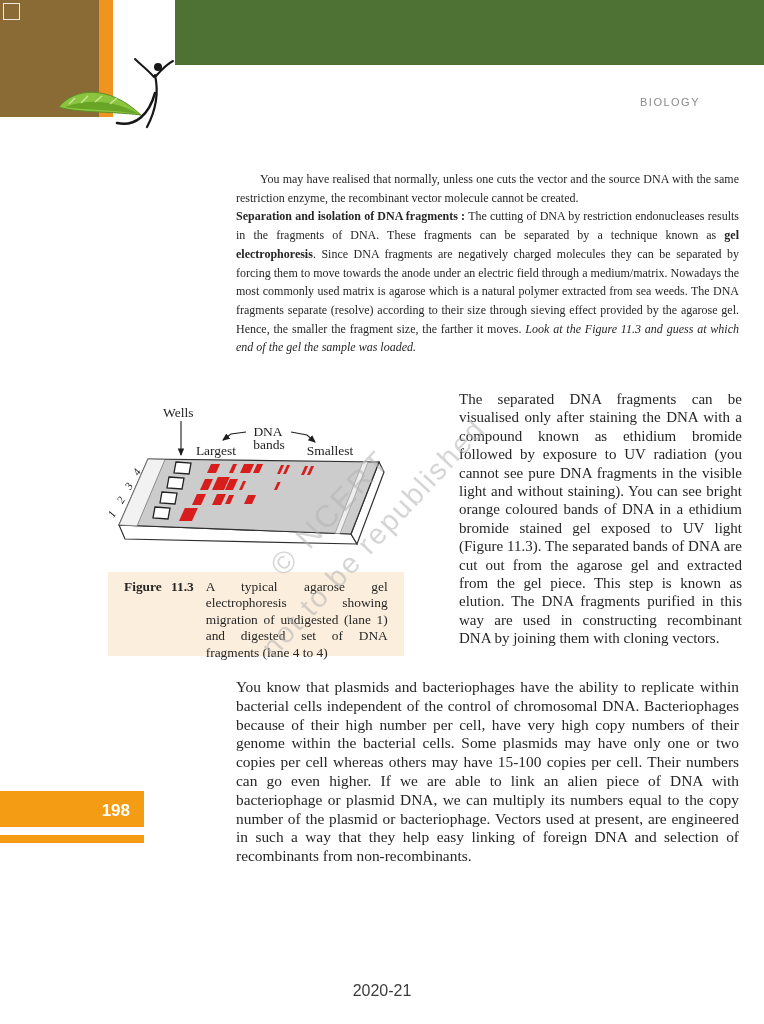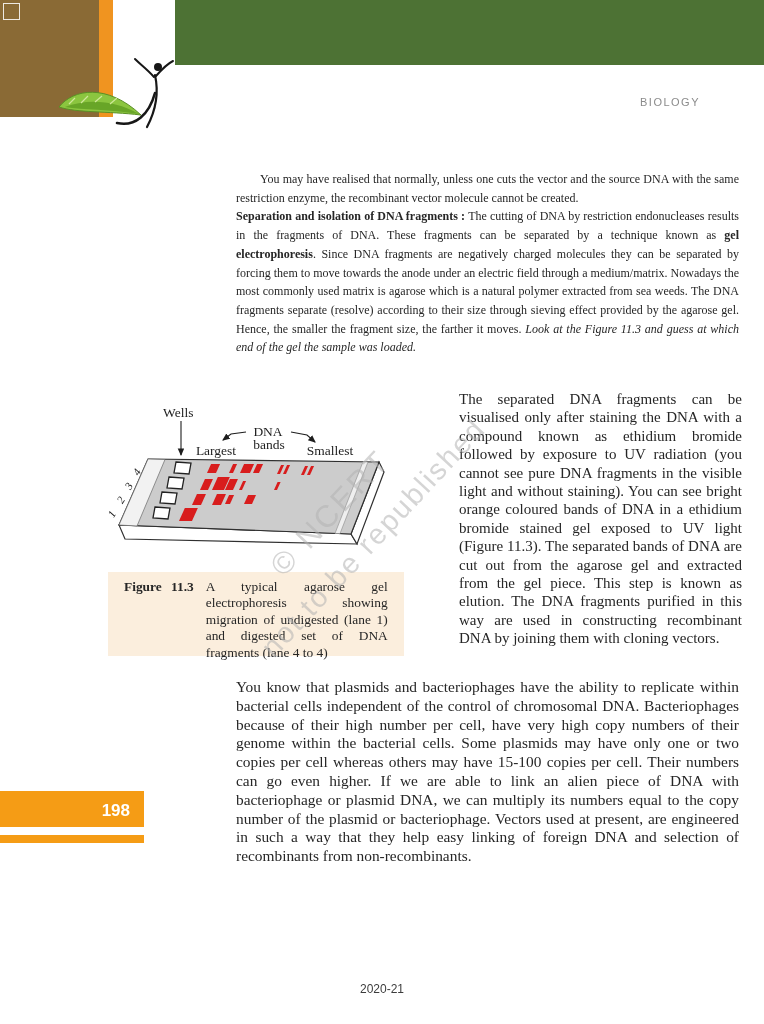--- a/index.html
+++ b/index.html
@@ -40,21 +40,21 @@
         font-family:"Liberation Sans",sans-serif;color:#b3b3b3;opacity:.55;pointer-events:none;}
   .watermark .w1{font-size:31px;letter-spacing:3px;margin:28px 0 14px 70px;}
   .watermark .w2{font-size:29px;letter-spacing:2px;margin-left:4px;white-space:nowrap;}
 
   
   .page-badge{position:absolute;left:0;top:791px;width:144px;height:36px;background:#f59c15;
         font-family:"Liberation Sans",sans-serif;font-weight:bold;font-size:17px;color:#ffffff;
         line-height:40px;text-align:right;padding-right:14px;box-sizing:border-box;}
   .page-badge-stripe{position:absolute;left:0;top:835px;width:144px;height:8px;background:#f59c15;}
   .footer-year{position:absolute;left:0;top:982px;width:764px;text-align:center;
-        font-family:"Liberation Sans",sans-serif;font-size:12px;color:#3c3c3c;}
+        font-family:"Liberation Sans",sans-serif;font-size:16px;color:#3c3c3c;}
 
   
   text{font-family:"Liberation Serif",serif;fill:#1e1e1e;}
 </style>
 </head>
 <body>
 
 <div class="page">
 
   <div class="brown-block">

